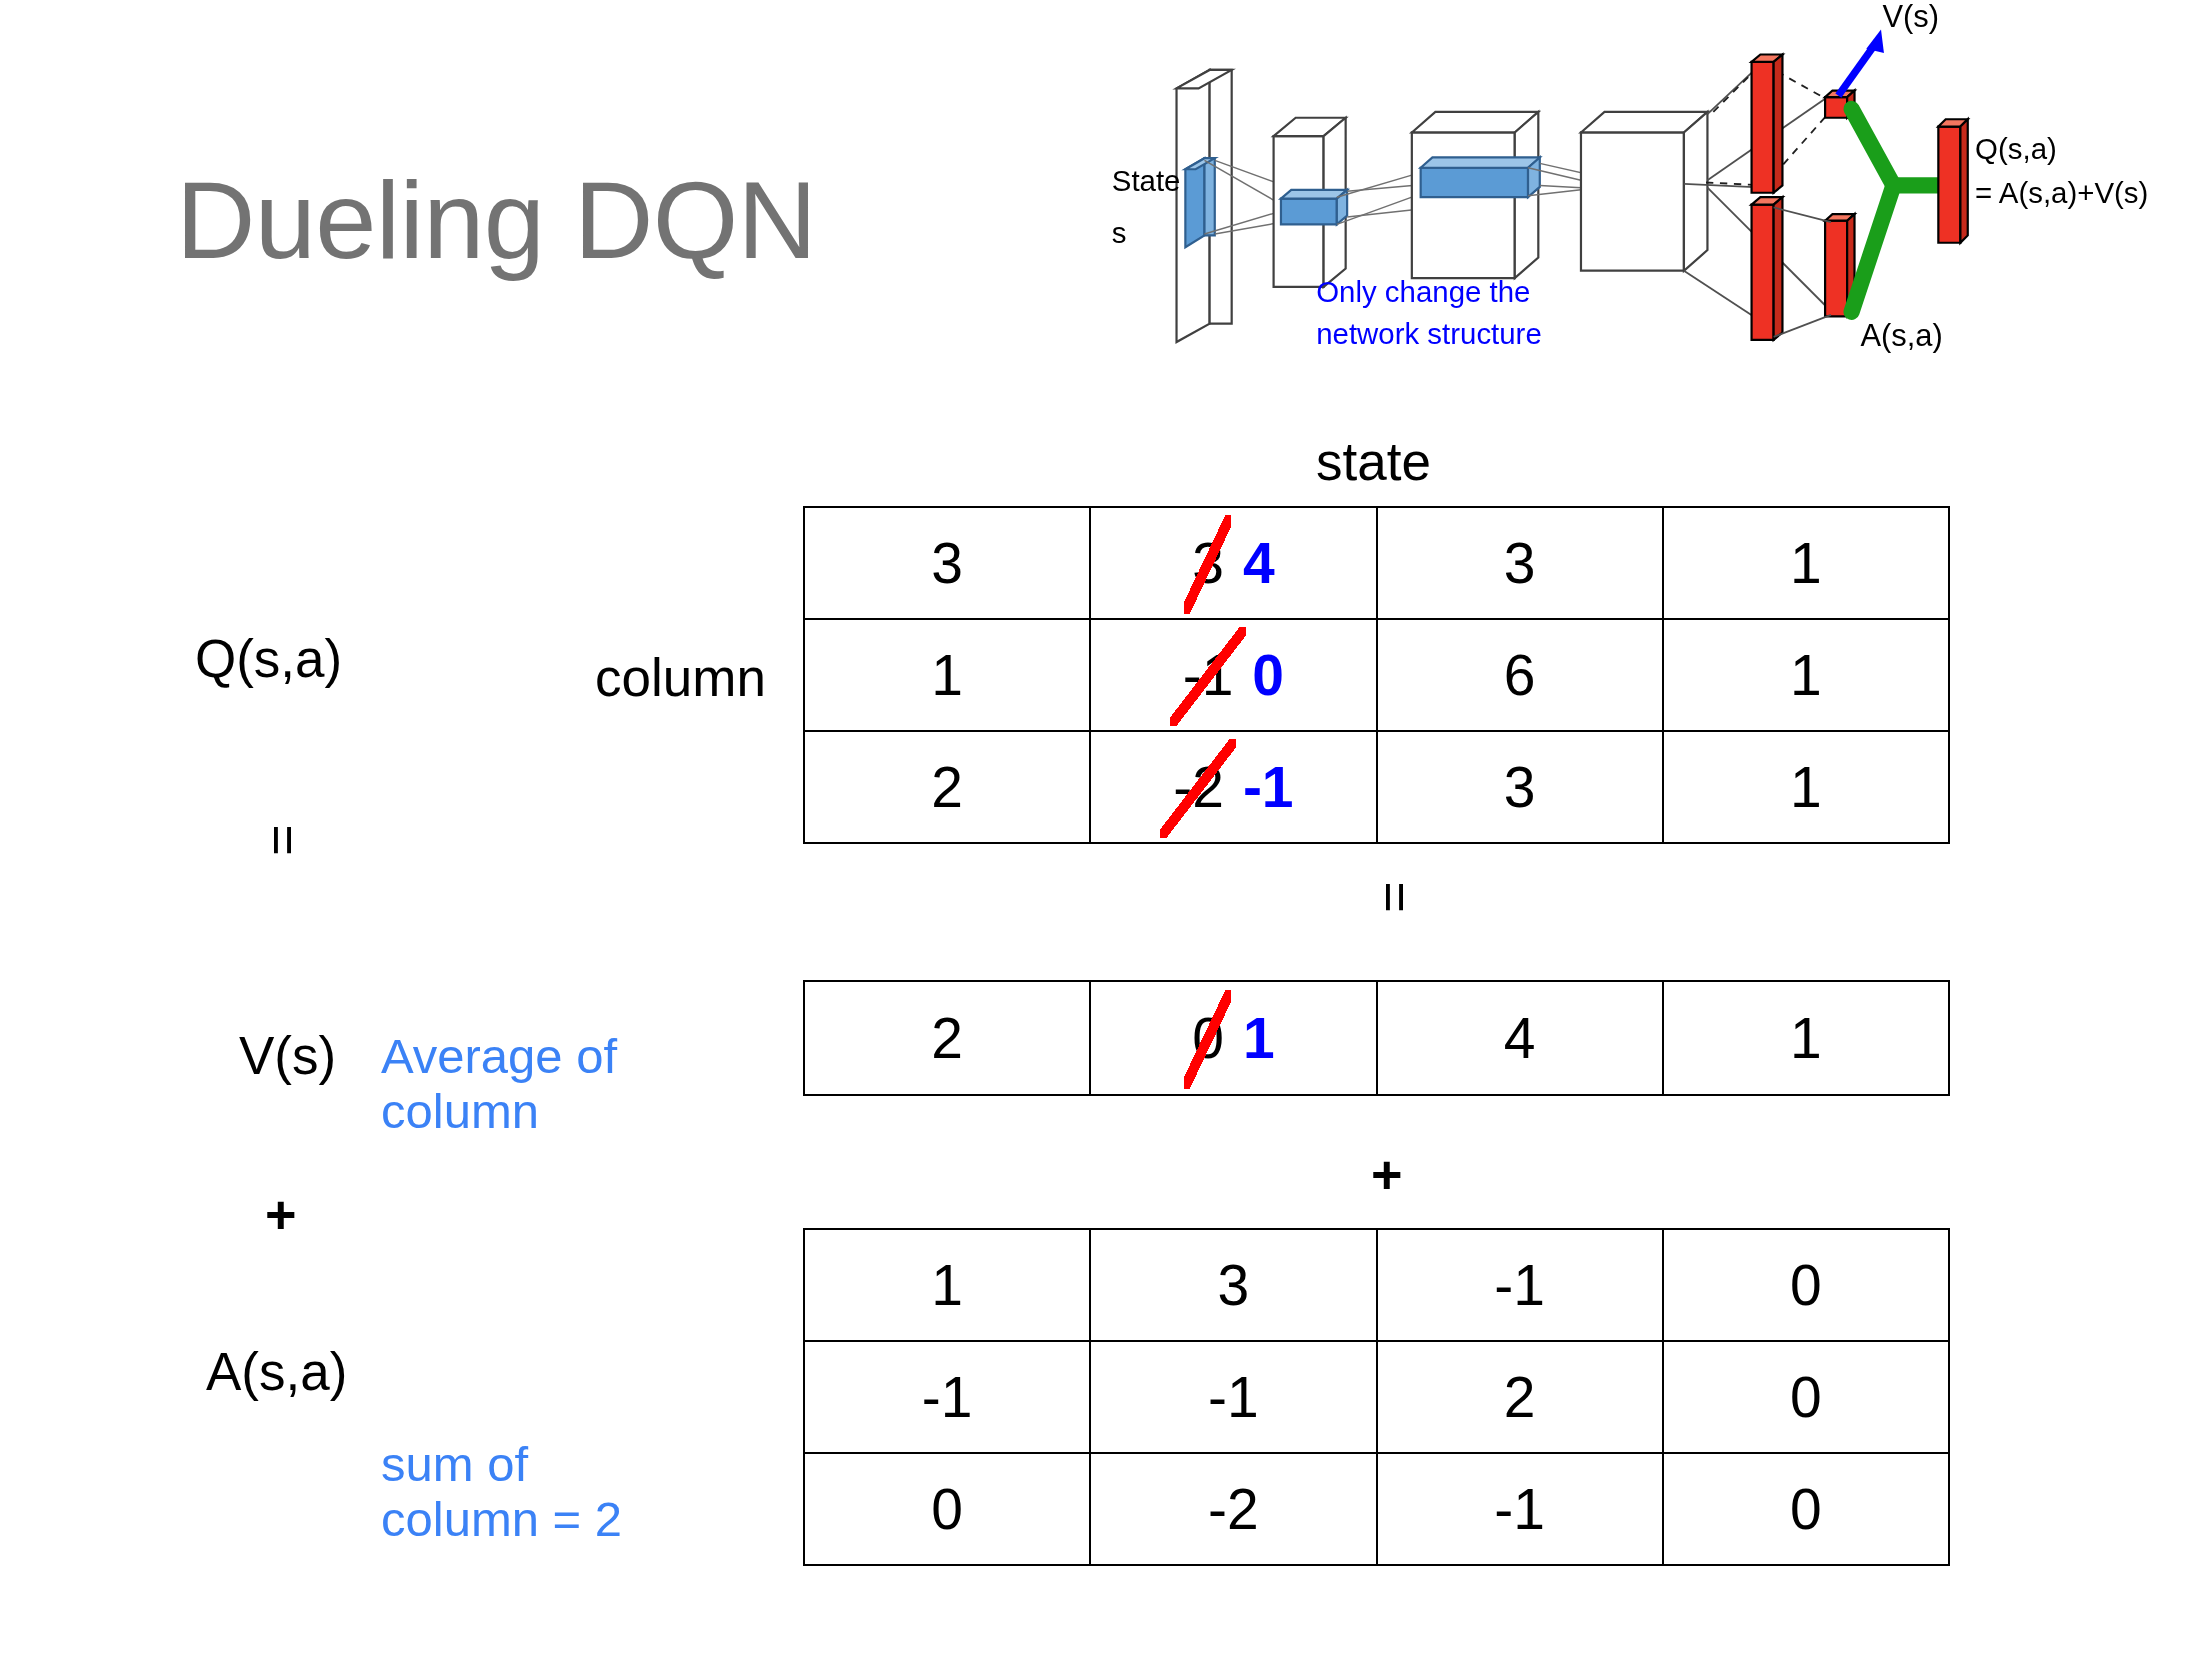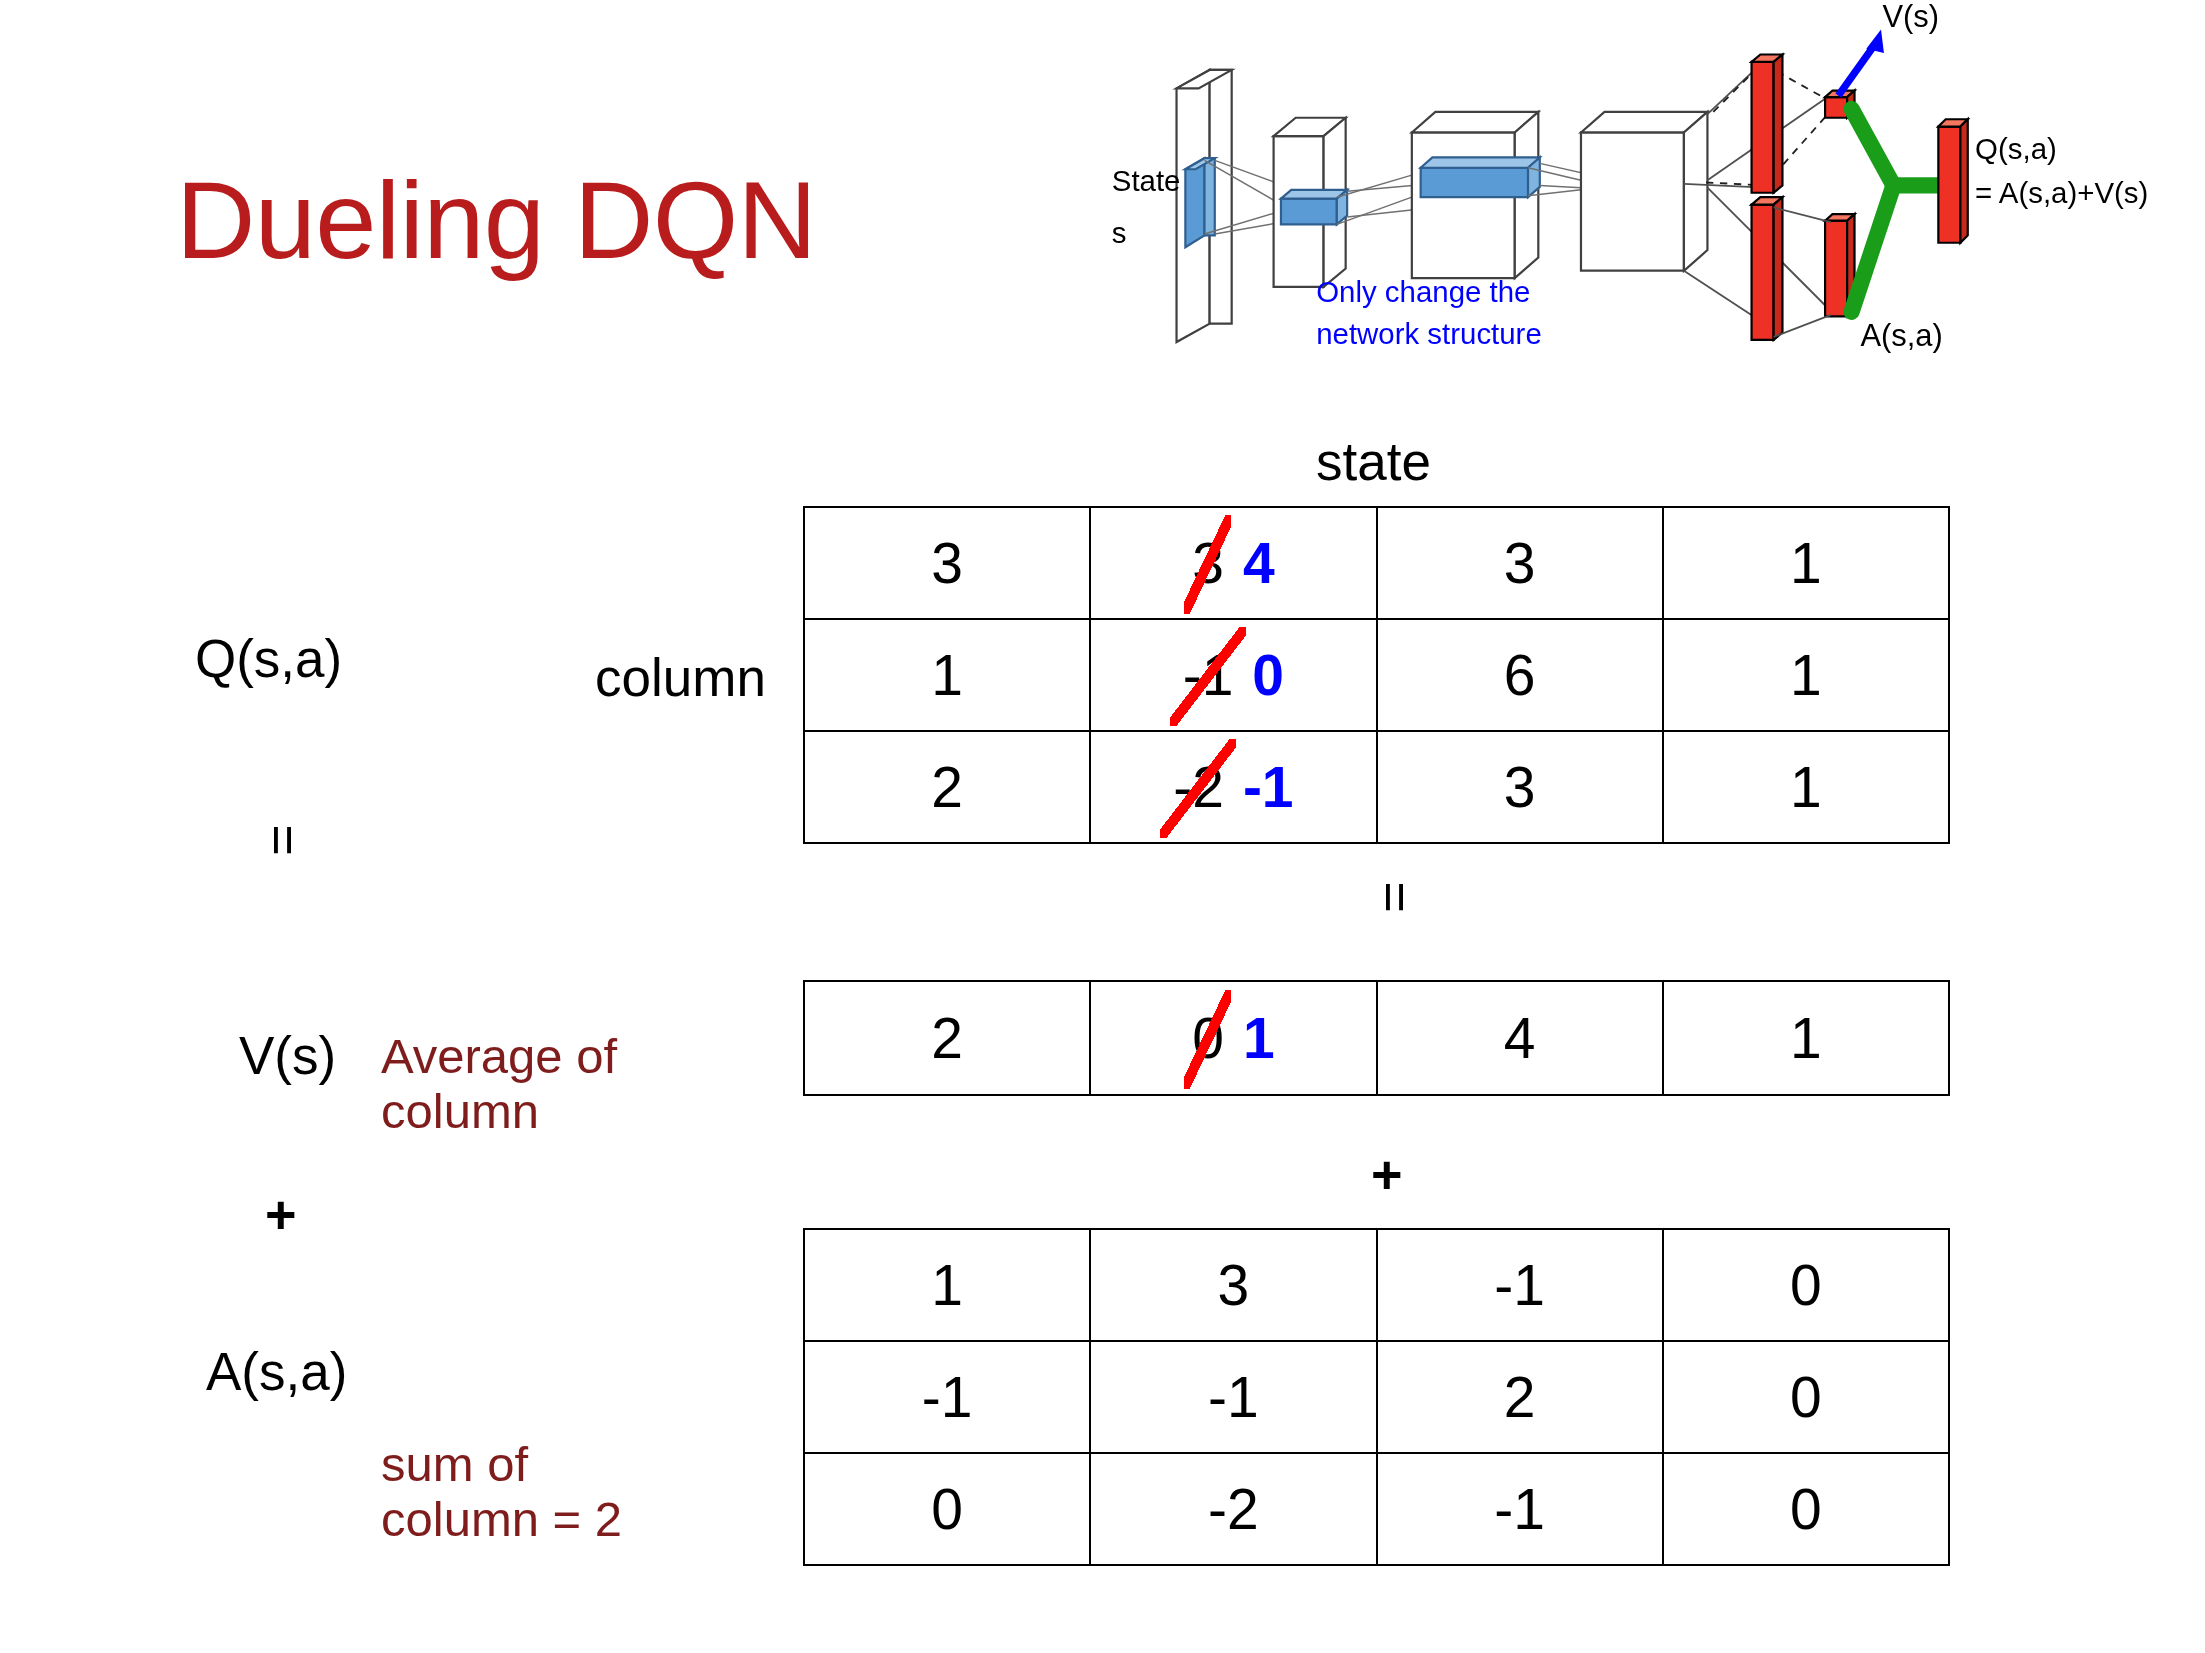--- a/index.html
+++ b/index.html
@@ -3,36 +3,36 @@
 <meta charset="utf-8">
 <style>
   html,body{margin:0;padding:0;background:#fff;}
   body{width:2205px;height:1654px;position:relative;overflow:hidden;
        font-family:"Liberation Sans",sans-serif;color:#000;}
 
   .abs{position:absolute;}
 
   
   #slide-title{left:176px;top:165px;font-size:110px;line-height:1;
-               letter-spacing:-0.7px;color:#b91c1c;white-space:nowrap;}
+               letter-spacing:-0.7px;color:#737373;white-space:nowrap;}
 
   
   .side-label{font-size:53px;line-height:1;white-space:nowrap;}
   #label-q{left:195px;top:632px;}
   #label-action{left:595px;top:651px;}
   #label-v{left:239px;top:1029px;}
   #label-a{left:206px;top:1345px;}
   #label-state{left:1316px;top:435px;font-size:53px;line-height:1;}
   #eq-left{left:268px;top:809px;transform:rotate(90deg);font-size:54px;font-weight:400;}
   #plus-left{left:265px;top:1183px;font-size:54px;font-weight:700;}
   #eq-mid{left:1380px;top:866px;transform:rotate(90deg);font-size:54px;font-weight:400;}
   #plus-mid{left:1371px;top:1143px;font-size:54px;font-weight:700;}
 
   
-  .blue-note{color:#7f1d1d;font-size:49px;line-height:1.12;white-space:pre-line;}
+  .blue-note{color:#3b82f6;font-size:49px;line-height:1.12;white-space:pre-line;}
   #note-avg{left:381px;top:1029px;}
   #note-sum{left:381px;top:1437px;}
 
   
   .grid{position:absolute;border-collapse:collapse;table-layout:fixed;}
   .grid td{border:2.2px solid #000;text-align:center;vertical-align:middle;
            font-size:57px;color:#000;padding:0;position:relative;}
 
   #table-q{left:803px;top:506px;width:1147px;height:329px;}
   #table-q td{height:110px;}

